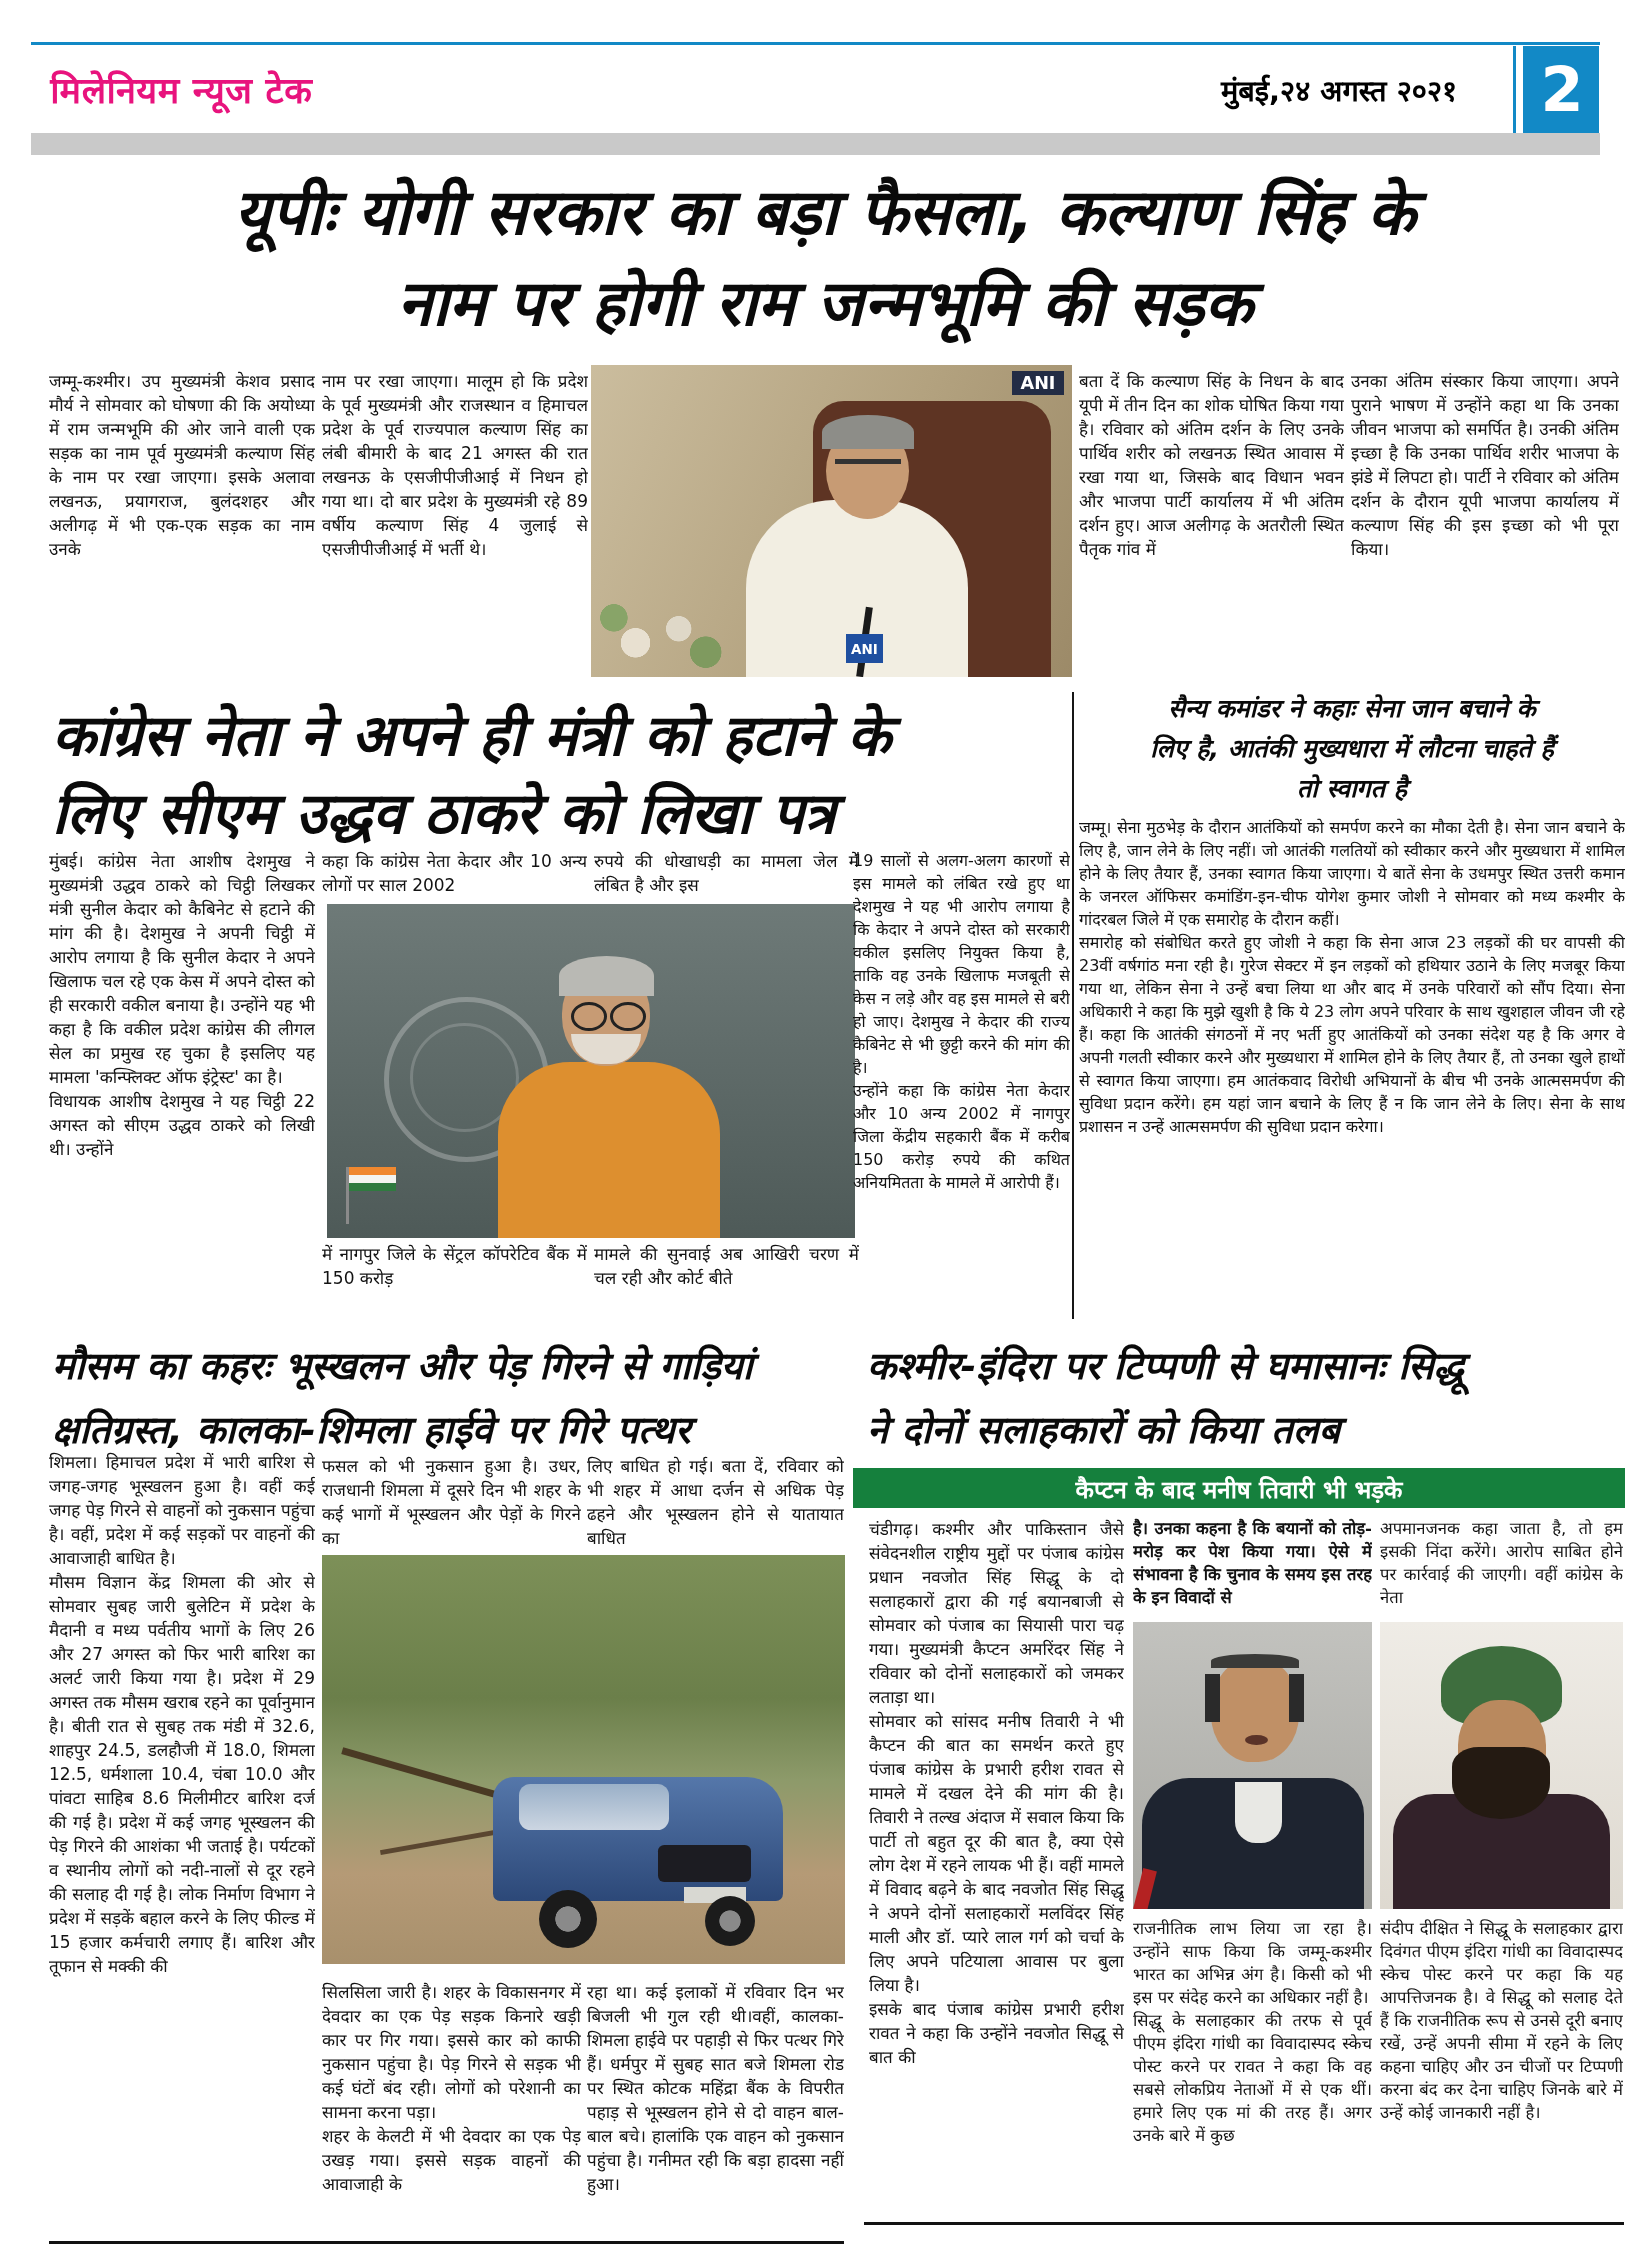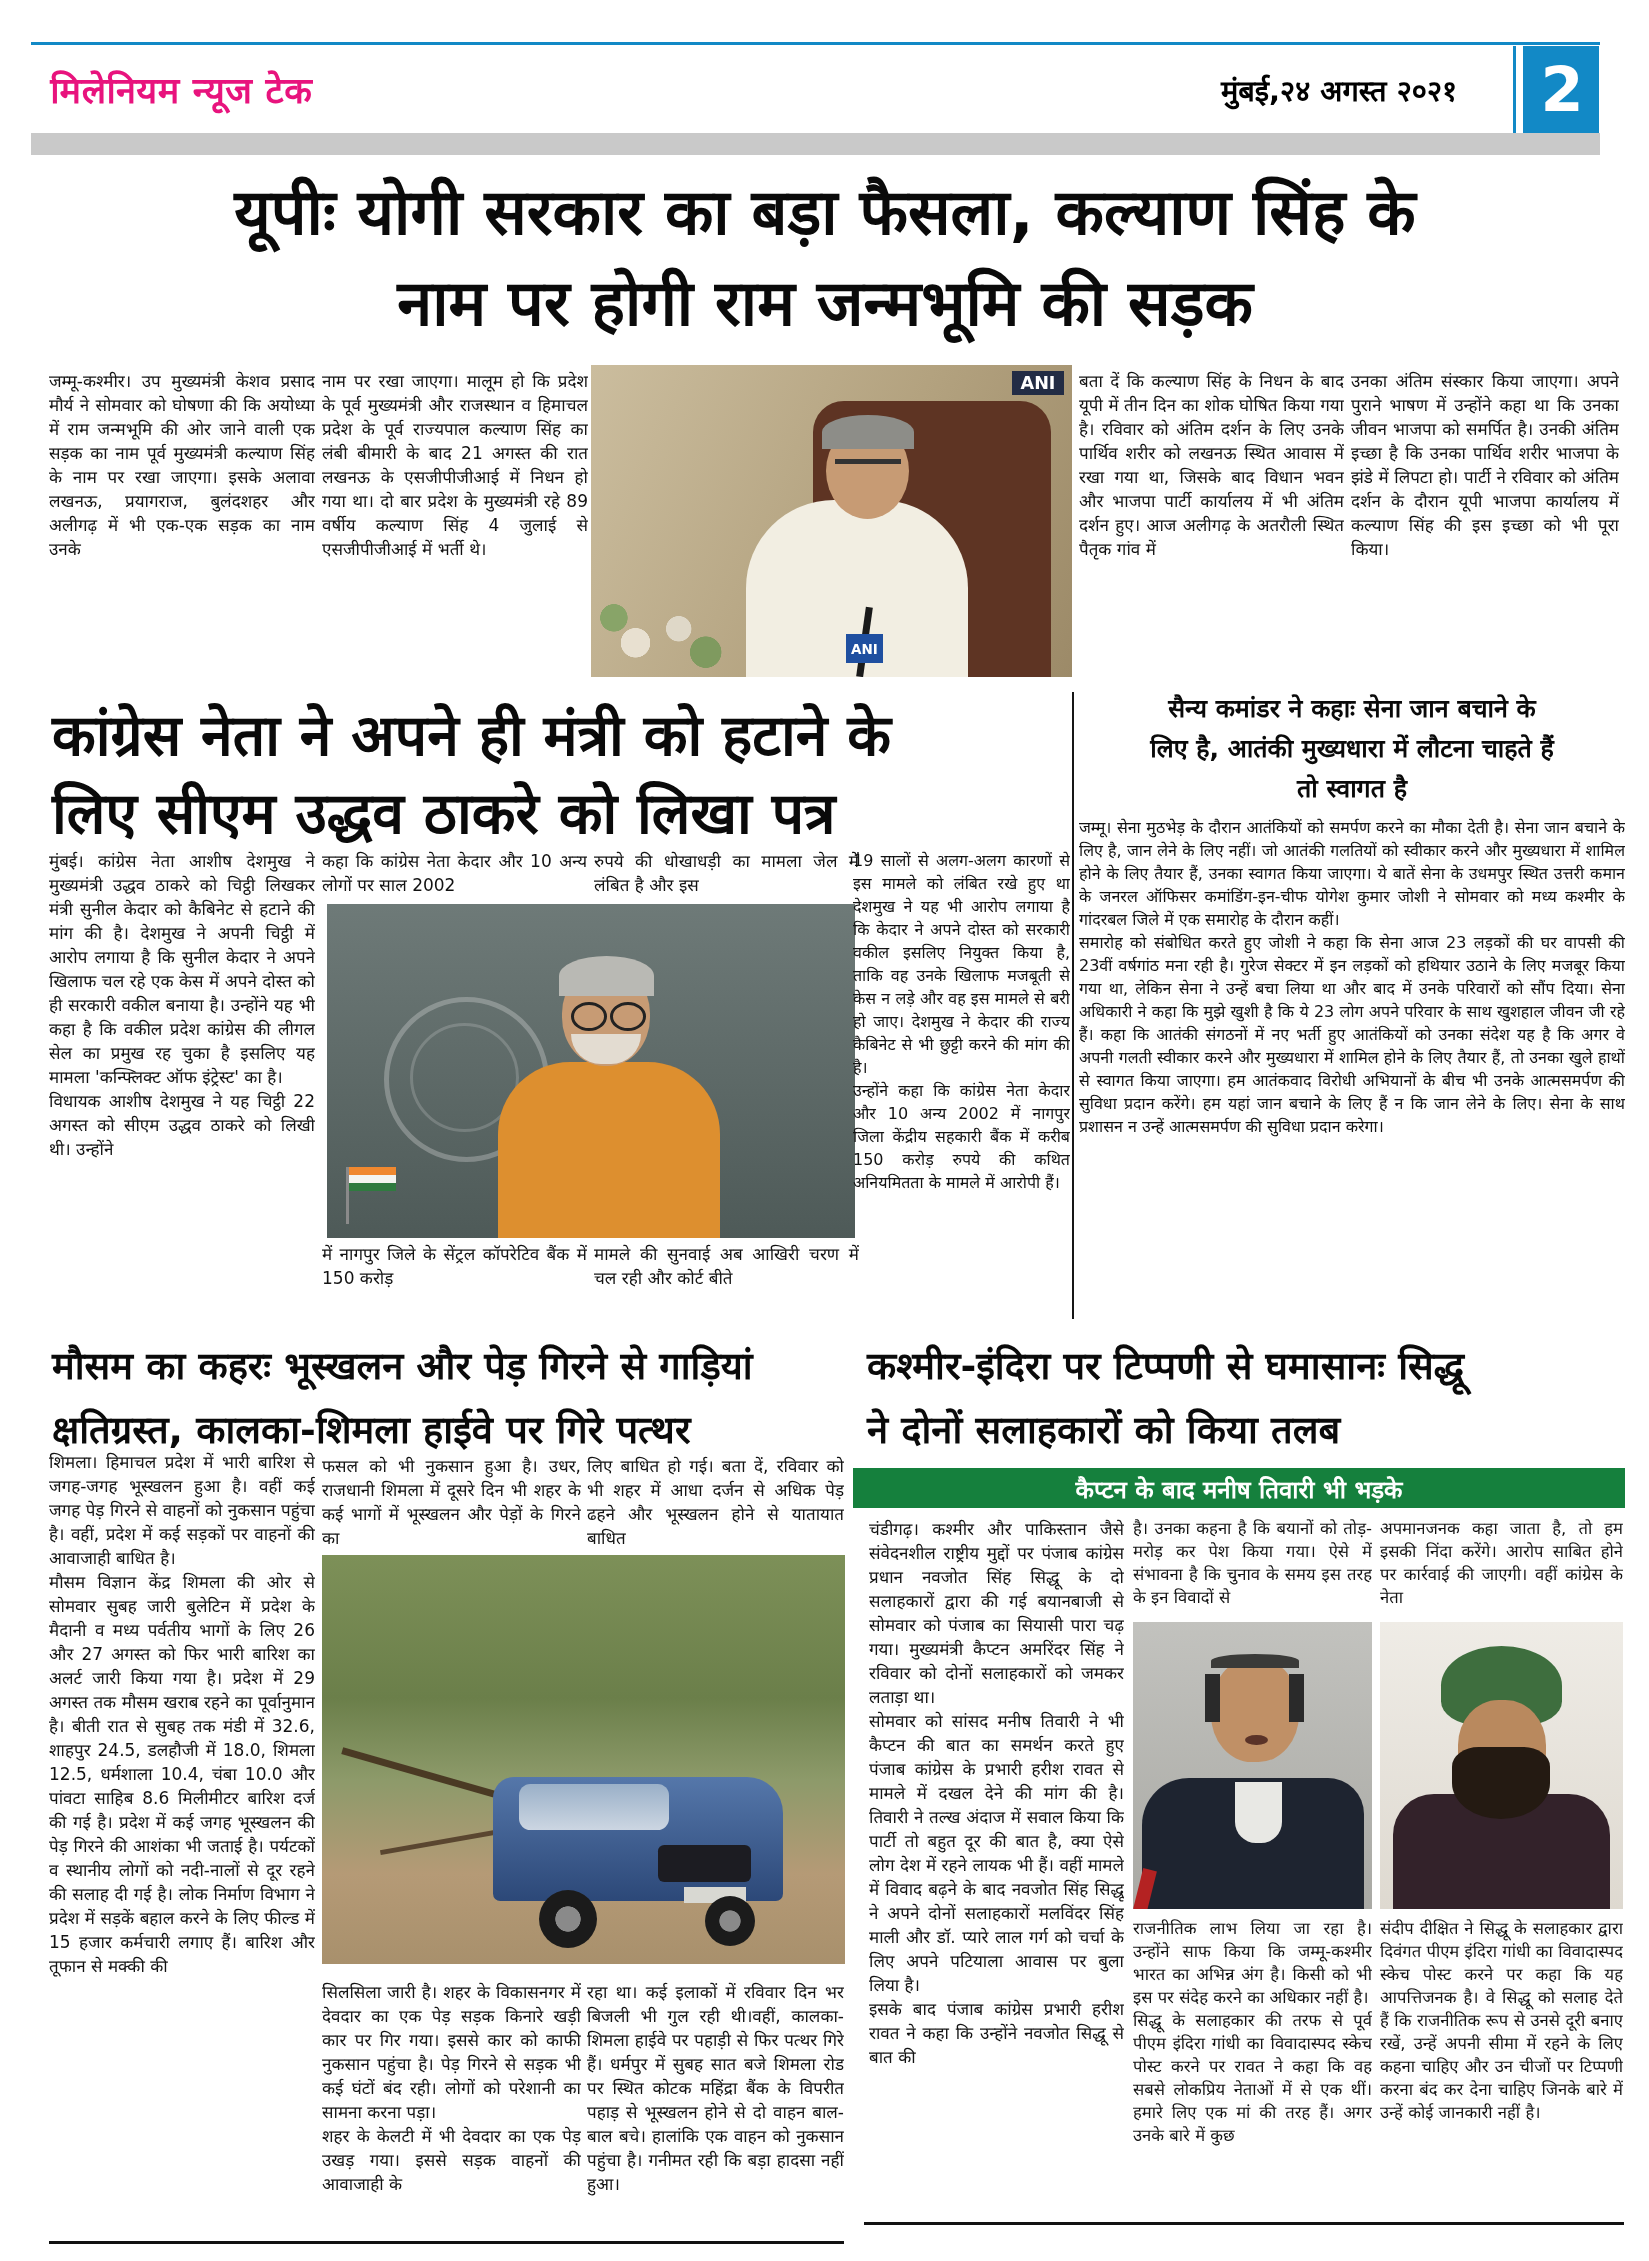--- a/index.html
+++ b/index.html
@@ -1,20 +1,20 @@
 <!DOCTYPE html>
 <html style="font-size:8.3px"><head>
 <meta charset="utf-8">
 <style>
   html,body{margin:0;padding:0;background:#e9e9e9;}
   #page{position:relative;width:1650px;height:2261px;background:#ffffff;overflow:hidden;
         font-family:"DejaVu Sans","Liberation Sans",sans-serif;color:#111;}
   .abs{position:absolute;}
   .jcol{text-align:justify;font-size:17px;line-height:24px;white-space:pre-line;overflow:hidden;color:#121212;}
-  .hl{font-weight:bold;color:#0a0a0a;white-space:pre-line;}
+  .hl{font-weight:bold;color:#0a0a0a;white-space:pre-line;font-style:italic;}
   .flexc{display:flex;align-items:center;justify-content:center;}
 
   
   #mast-top{left:31px;top:42px;width:1569px;height:3.1px;background:#1289c6;}
   #brand-box{left:40px;top:46px;width:355px;height:87px;background:#fff;display:flex;align-items:center;}
   #brand{margin-left:10.3px;color:#e8137d;font-size:36px;font-weight:bold;letter-spacing:0.5px;}
   #section-box{left:396px;top:46px;width:771px;height:87px;background:#1289c6;}
   #section-title{color:#fff;font-size:49px;font-weight:bold;}
   #date-box{left:1167px;top:46px;width:344px;height:87px;background:#fff;}
   #date-text{color:#000;font-size:29px;font-weight:bold;}
@@ -102,21 +102,21 @@
   #pw-wheel1{left:217px;top:335px;width:58px;height:58px;border-radius:50%;
      background:radial-gradient(circle,#8a8a8a 0 12.4px,#1b1b1b 13px 29px);}
   #pw-wheel2{left:383px;top:341px;width:50px;height:50px;border-radius:50%;
      background:radial-gradient(circle,#8a8a8a 0 10.3px,#1b1b1b 11px 25px);}
 
   
   #sidhu-headline{left:867px;top:1334px;width:758px;font-size:38px;line-height:64px;text-align:left;}
   #sidhu-subbar{left:853px;top:1468px;width:772px;height:40px;background:#15803d;}
   #sidhu-subhead{color:#fff;font-size:24px;font-weight:bold;}
   #sidhu-col1{left:869px;top:1517px;width:255px;height:711px;}
-  #sidhu-col2top{left:1133px;top:1517px;width:239px;height:99px;font-size:16.6px;line-height:23px;}
+  #sidhu-col2top{left:1133px;top:1517px;width:239px;height:99px;font-size:16.6px;line-height:23px;font-weight:bold;}
   #sidhu-col3top{left:1380px;top:1517px;width:243px;height:99px;font-size:16.6px;line-height:23px;}
   #sidhu-col2bot{left:1133px;top:1917px;width:239px;height:310px;font-size:16.6px;line-height:23px;}
   #sidhu-col3bot{left:1380px;top:1917px;width:243px;height:310px;font-size:16.6px;line-height:23px;}
 
   #photo-manish{left:1133px;top:1622px;width:239px;height:287px;overflow:hidden;
      background:linear-gradient(180deg,#c2c2be,#a9a9a4);}
   #pm-suit{left:9.3px;top:156px;width:222px;height:132px;background:#1e2430;border-radius:47px 36px 0 0;}
   #pm-shirt{left:102px;top:160px;width:47px;height:61px;background:#e8e8e4;border-radius:0 0 21px 21px;}
   #pm-head{left:78px;top:37px;width:88px;height:103px;background:#c09066;border-radius:46%;}
   #pm-hair-top{left:78px;top:32px;width:88px;height:13.5px;background:#3a3a38;border-radius:50% 50% 0 0;}

